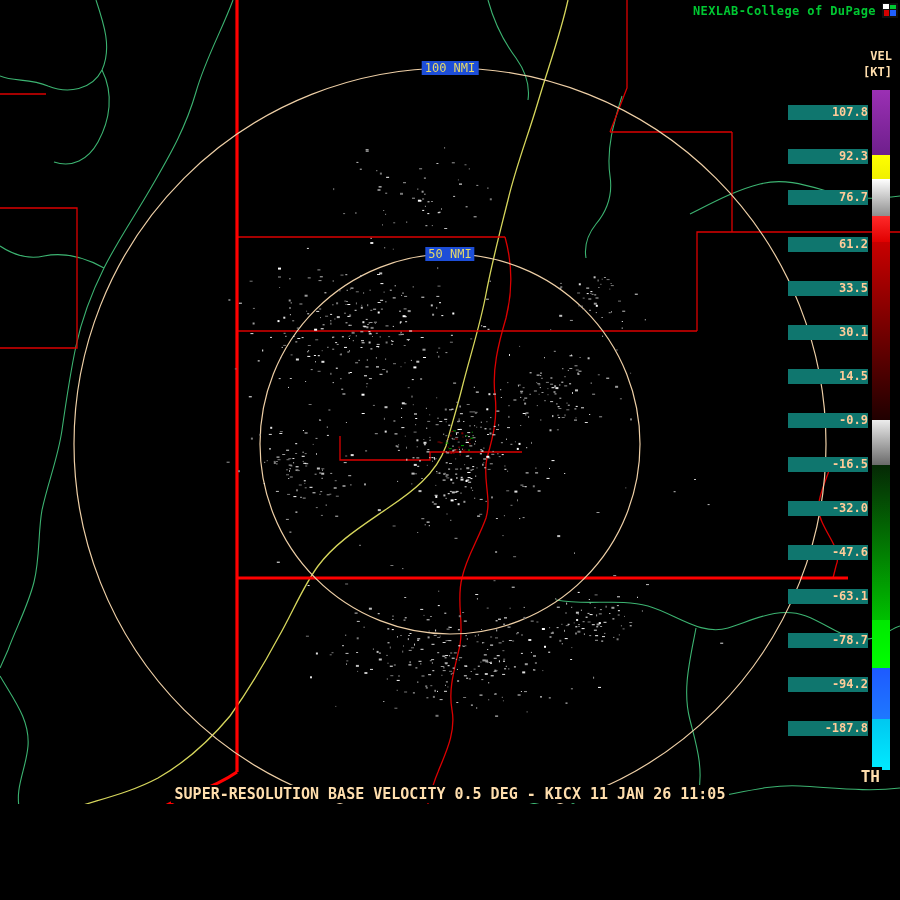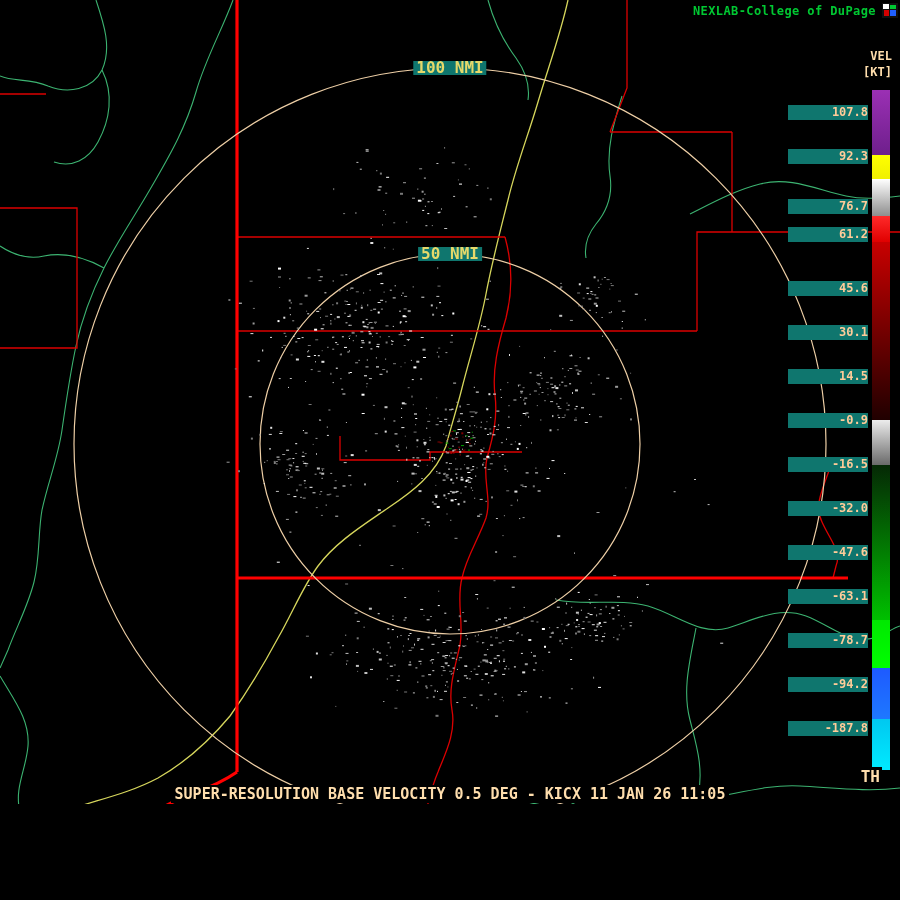--- a/index.html
+++ b/index.html
@@ -32,22 +32,22 @@
     position:absolute;right:32px;width:80px;z-index:3;
     text-align:right;color:var(--tick-label);
     font-size:12px;font-weight:700;line-height:15px;background:#0f766e;
   }
   .th-label{
     position:absolute;top:767px;right:18px;z-index:3;
     color:var(--footer-text);font-size:16px;font-weight:700;background:#000;padding:0 2px;
   }
   .ring-label{
     position:absolute;transform:translateX(-50%);z-index:2;
-    color:var(--ring-label);font-size:16px;font-weight:700;line-height:14px;
-    background:#0f766e;padding:0 3px;white-space:nowrap;
+    color:var(--ring-label);font-size:12px;font-weight:400;line-height:14px;
+    background:#1d4ed8;padding:0 3px;white-space:nowrap;
   }
   .footer{position:absolute;bottom:1px;left:0;width:100%;text-align:center;z-index:3}
   .footer span{
     color:var(--footer-text);font-size:15px;font-weight:700;
     background:#000;padding:0 4px;white-space:nowrap;
   }
   .dash{position:absolute;left:168px;top:896px;width:22px;height:2px;background:#ffffff;z-index:4}
 </style>
 </head>
 <body>
@@ -1303,23 +1303,23 @@
 
   <div class="th-label">TH</div>
 
   <div class="footer">
     <span>SUPER-RESOLUTION BASE VELOCITY 0.5 DEG - KICX 11 JAN 26 11:05</span>
   </div>
 
   <div class="dash"></div>
 <div class="tick" style="top: 105px;">107.8</div>
     <div class="tick" style="top: 149px;">92.3</div>
-    <div class="tick" style="top: 199px;">76.7</div>
-    <div class="tick" style="top: 227px;">61.2</div>
-    <div class="tick" style="top: 281px;">45.6</div>
+    <div class="tick" style="top: 190px;">76.7</div>
+    <div class="tick" style="top: 237px;">61.2</div>
+    <div class="tick" style="top: 281px;">33.5</div>
     <div class="tick" style="top: 325px;">30.1</div>
     <div class="tick" style="top: 369px;">14.5</div>
     <div class="tick" style="top: 413px;">-0.9</div>
     <div class="tick" style="top: 457px;">-16.5</div>
     <div class="tick" style="top: 501px;">-32.0</div>
     <div class="tick" style="top: 545px;">-47.6</div>
     <div class="tick" style="top: 589px;">-63.1</div>
     <div class="tick" style="top: 633px;">-78.7</div>
     <div class="tick" style="top: 677px;">-94.2</div>
     <div class="tick" style="top: 721px;">-187.8</div>

